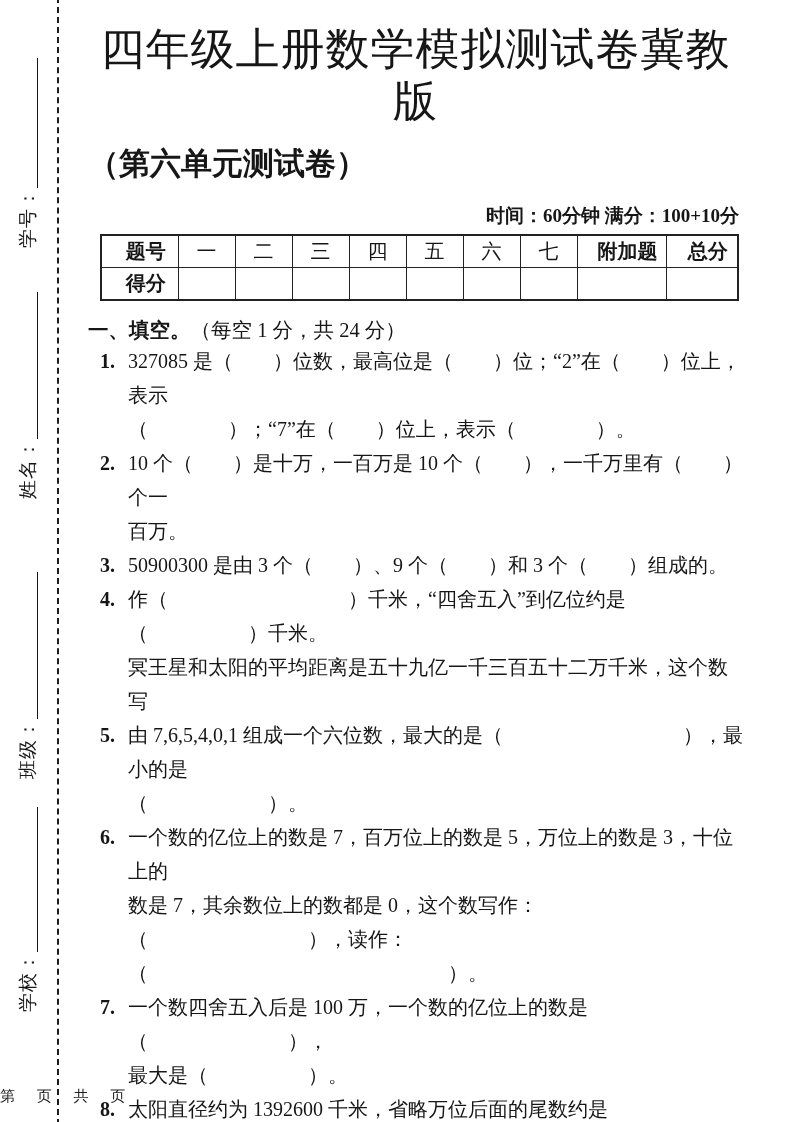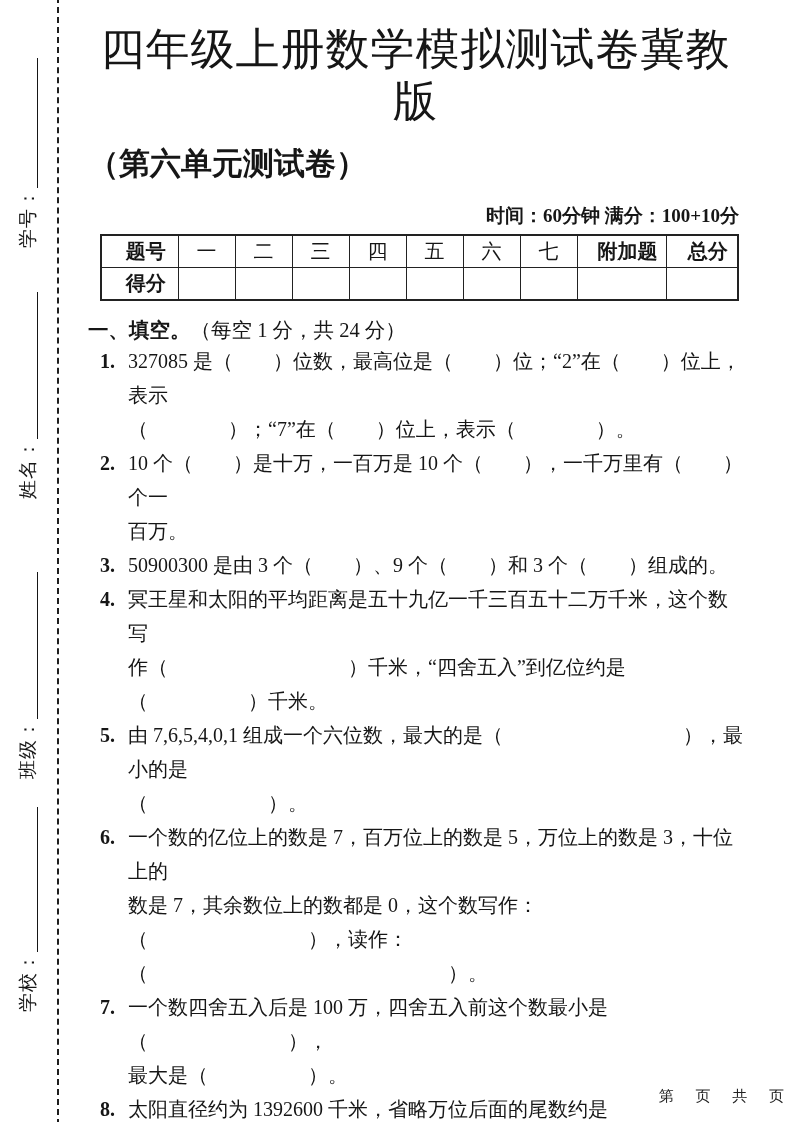--- a/index.html
+++ b/index.html
@@ -51,21 +51,21 @@
   .score-table td.bold { font-weight:bold;padding-left:12px; }
   
   .section-heading { margin-top:15px; font-size:20.5px; line-height:28px; }
   .section-heading .hd { font-weight:bold; }
   .questions { font-size:20px; line-height:34px; }
   .question { position:relative; padding-left:40px; }
   .qnum { position:absolute; left:12px; top:0; font-weight:bold; }
   .qline { min-height:34px; }
   
   .footer {
-    position:absolute; left:0; right:0; bottom:16px; text-align:right;
+    position:absolute; left:0; right:0; bottom:16px; text-align:left;
     font-size:15px; letter-spacing:9px; color:#222;
   }
 </style>
 </head>
 <body>
 
 <div class="page">
 
   <div class="fold-line"></div>
   <div class="student-strip">
@@ -145,40 +145,40 @@
         <div class="qline">百万。</div>
       </div>
 
       <div class="question">
         <span class="qnum">3.</span>
         <div class="qline">50900300 是由 3 个（　　）、9 个（　　）和 3 个（　　）组成的。</div>
       </div>
 
       <div class="question">
         <span class="qnum">4.</span>
+        <div class="qline">作（　　　　　　　　　）千米，“四舍五入”到亿位约是（　　　　　）千米。</div>
         <div class="qline">冥王星和太阳的平均距离是五十九亿一千三百五十二万千米，这个数写</div>
-        <div class="qline">作（　　　　　　　　　）千米，“四舍五入”到亿位约是（　　　　　）千米。</div>
       </div>
 
       <div class="question">
         <span class="qnum">5.</span>
         <div class="qline">由 7,6,5,4,0,1 组成一个六位数，最大的是（　　　　　　　　　），最小的是</div>
         <div class="qline">（　　　　　　）。</div>
       </div>
 
       <div class="question">
         <span class="qnum">6.</span>
         <div class="qline">一个数的亿位上的数是 7，百万位上的数是 5，万位上的数是 3，十位上的</div>
         <div class="qline">数是 7，其余数位上的数都是 0，这个数写作：（　　　　　　　　），读作：</div>
         <div class="qline">（　　　　　　　　　　　　　　　）。</div>
       </div>
 
       <div class="question">
         <span class="qnum">7.</span>
-        <div class="qline">一个数四舍五入后是 100 万，四舍五入前这个数最小是（　　　　　　　），</div>
+        <div class="qline">一个数四舍五入后是 100 万，一个数的亿位上的数是（　　　　　　　），</div>
         <div class="qline">最大是（　　　　　）。</div>
       </div>
 
       <div class="question">
         <span class="qnum">8.</span>
         <div class="qline">太阳直径约为 1392600 千米，省略万位后面的尾数约是（　　　　　）千米。</div>
       </div>
 
     </div>
 

